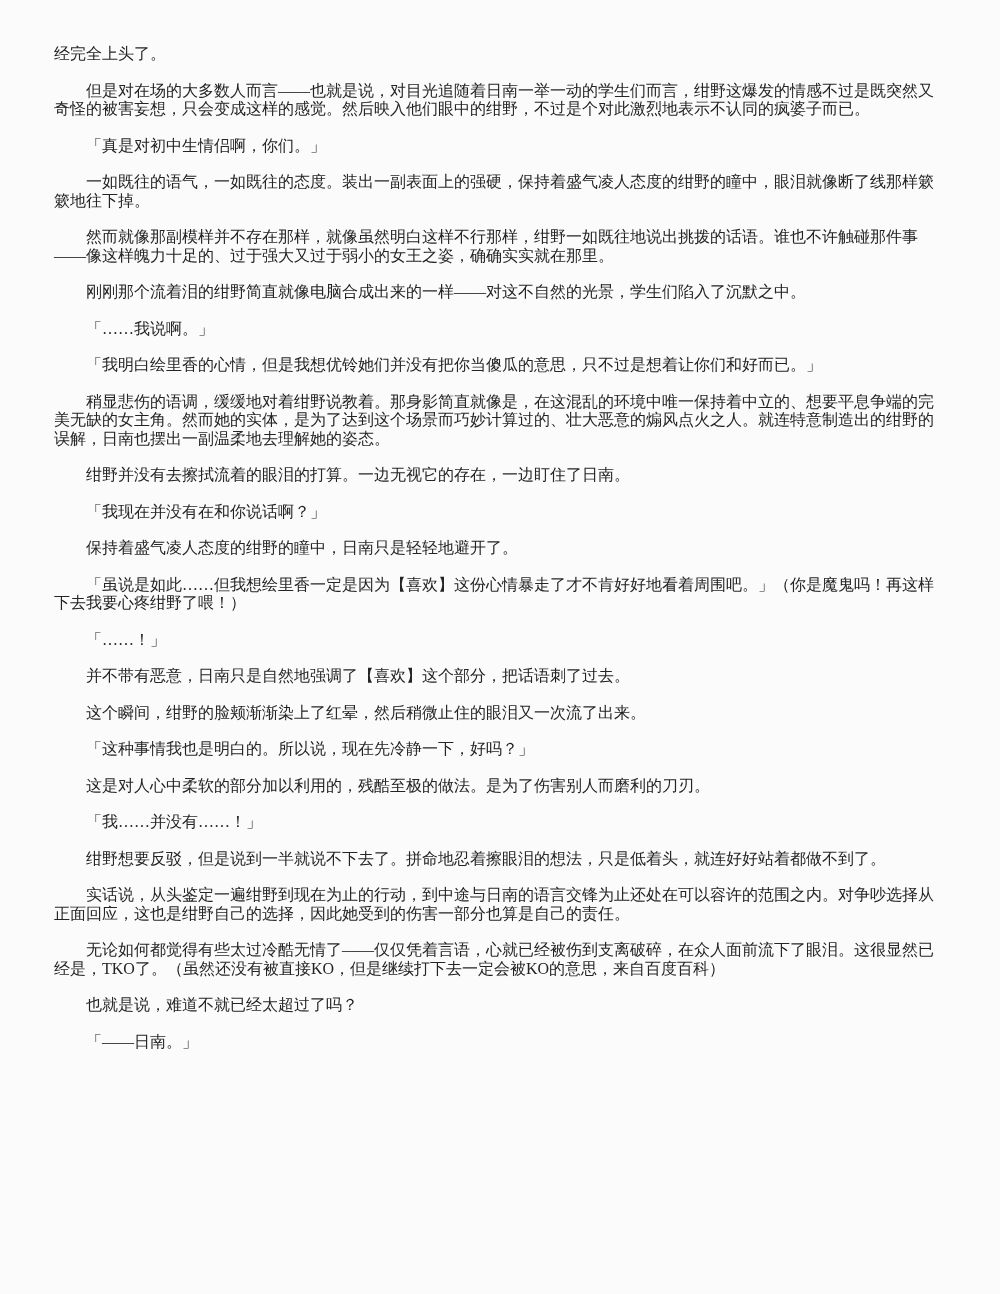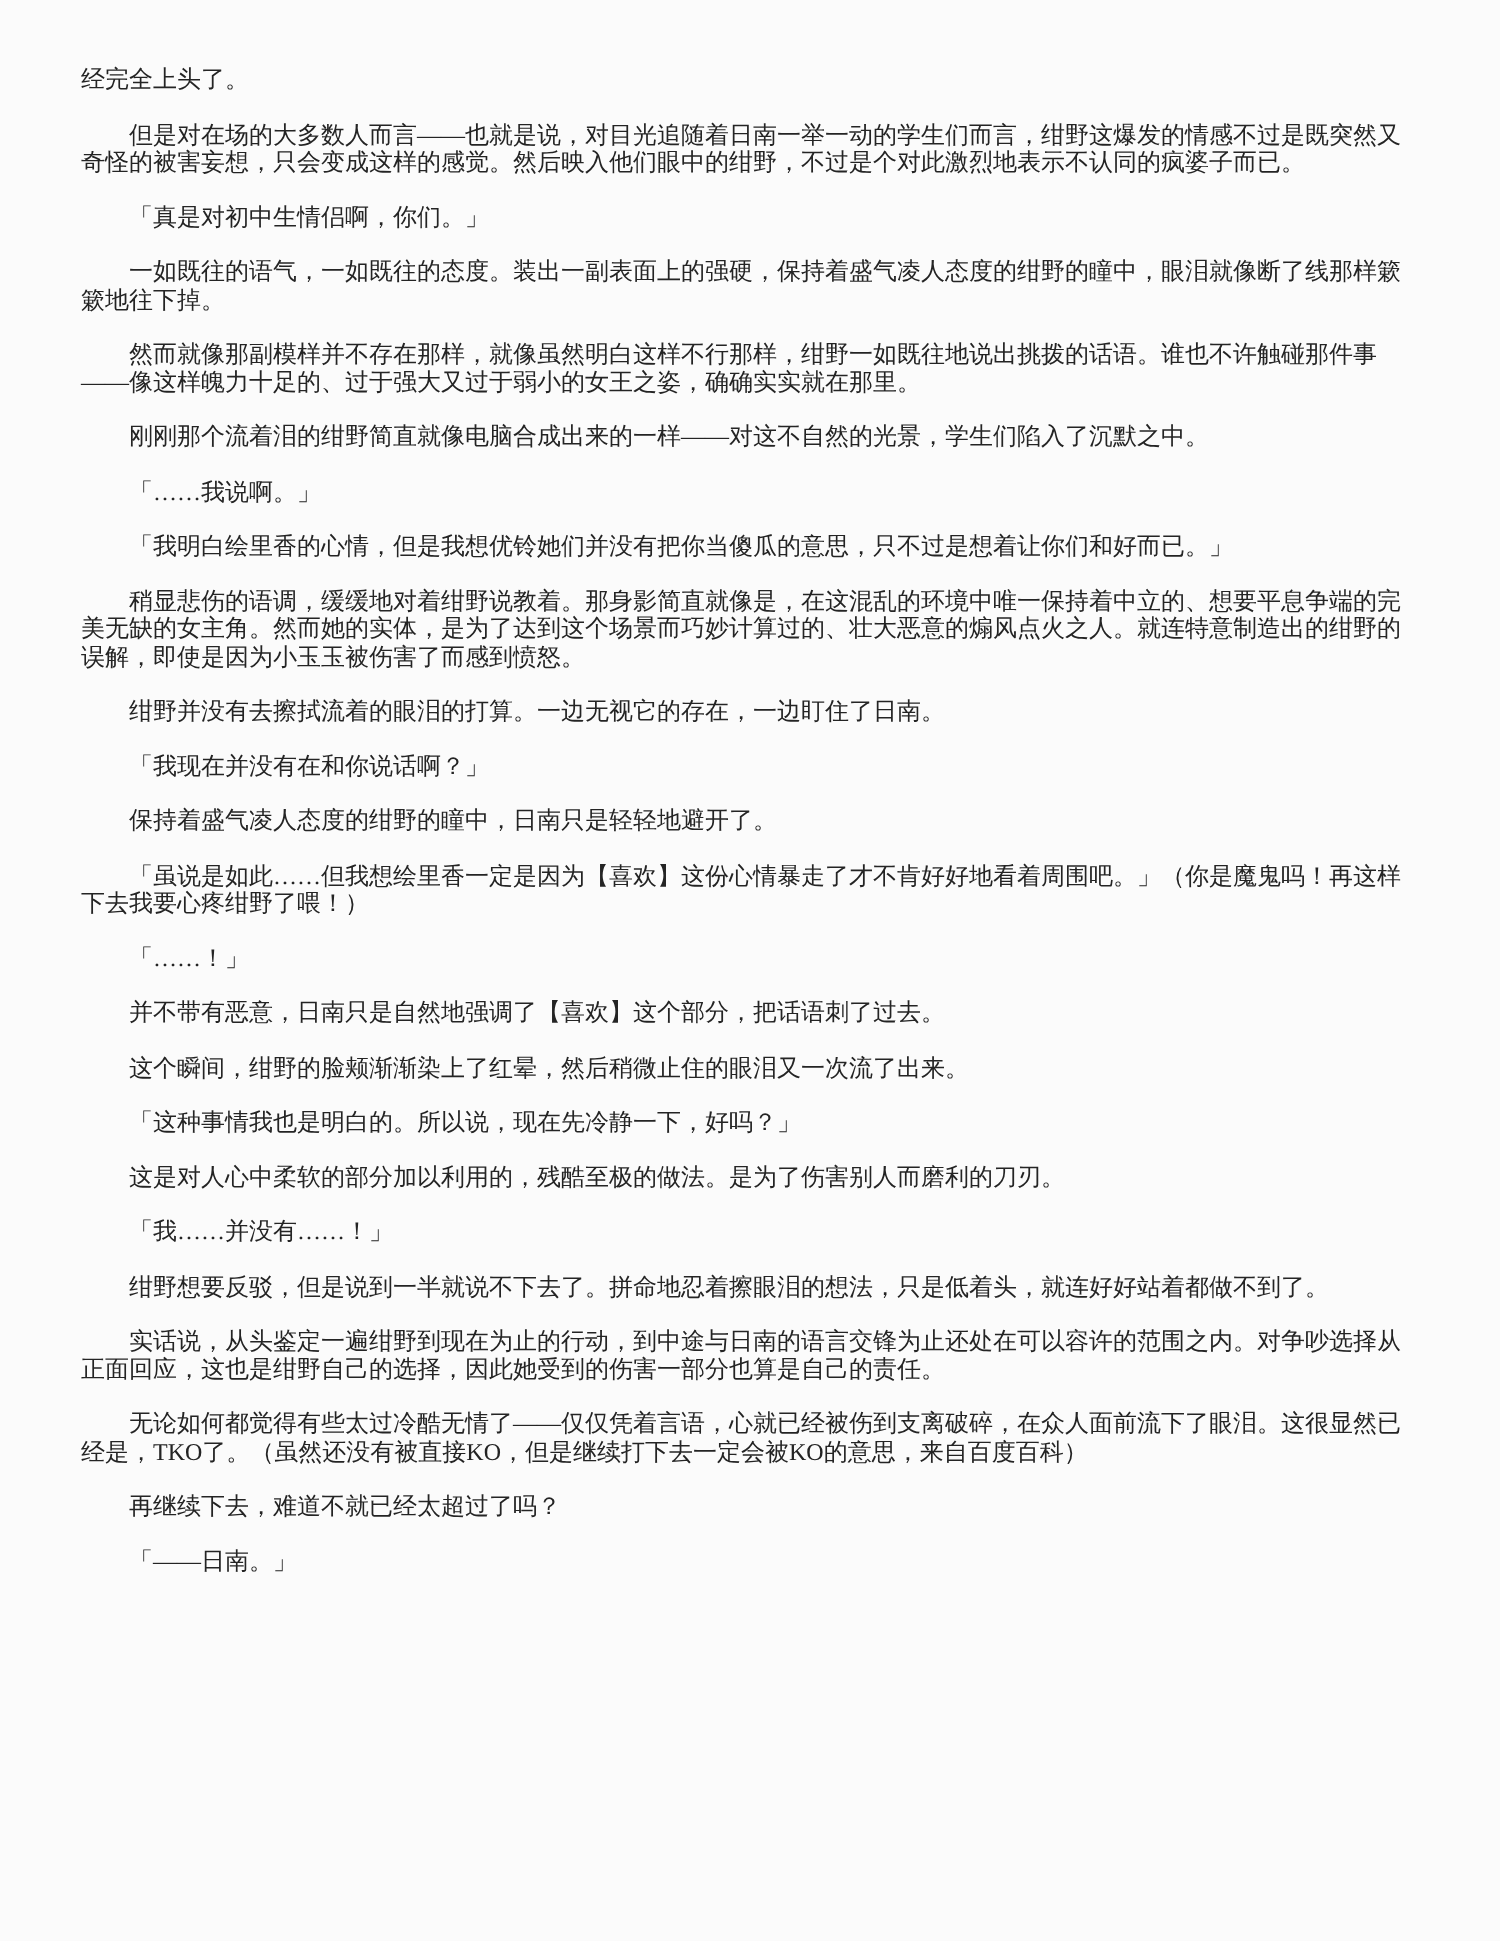--- a/index.html
+++ b/index.html
@@ -38,29 +38,29 @@
 
 <div class="page">
     <p class="no-indent">经完全上头了。</p>
     <p>但是对在场的大多数人而言——也就是说，对目光追随着日南一举一动的学生们而言，绀野这爆发的情感不过是既突然又奇怪的被害妄想，只会变成这样的感觉。然后映入他们眼中的绀野，不过是个对此激烈地表示不认同的疯婆子而已。</p>
     <p>「真是对初中生情侣啊，你们。」</p>
     <p>一如既往的语气，一如既往的态度。装出一副表面上的强硬，保持着盛气凌人态度的绀野的瞳中，眼泪就像断了线那样簌簌地往下掉。</p>
     <p>然而就像那副模样并不存在那样，就像虽然明白这样不行那样，绀野一如既往地说出挑拨的话语。谁也不许触碰那件事——像这样魄力十足的、过于强大又过于弱小的女王之姿，确确实实就在那里。</p>
     <p>刚刚那个流着泪的绀野简直就像电脑合成出来的一样——对这不自然的光景，学生们陷入了沉默之中。</p>
     <p>「……我说啊。」</p>
     <p>「我明白绘里香的心情，但是我想优铃她们并没有把你当傻瓜的意思，只不过是想着让你们和好而已。」</p>
-    <p>稍显悲伤的语调，缓缓地对着绀野说教着。那身影简直就像是，在这混乱的环境中唯一保持着中立的、想要平息争端的完美无缺的女主角。然而她的实体，是为了达到这个场景而巧妙计算过的、壮大恶意的煽风点火之人。就连特意制造出的绀野的误解，即使是因为小玉玉被伤害了而感到愤怒。</p>
+    <p>稍显悲伤的语调，缓缓地对着绀野说教着。那身影简直就像是，在这混乱的环境中唯一保持着中立的、想要平息争端的完美无缺的女主角。然而她的实体，是为了达到这个场景而巧妙计算过的、壮大恶意的煽风点火之人。就连特意制造出的绀野的误解，日南也摆出一副温柔地去理解她的姿态。</p>
     <p>绀野并没有去擦拭流着的眼泪的打算。一边无视它的存在，一边盯住了日南。</p>
     <p>「我现在并没有在和你说话啊？」</p>
     <p>保持着盛气凌人态度的绀野的瞳中，日南只是轻轻地避开了。</p>
     <p>「虽说是如此……但我想绘里香一定是因为【喜欢】这份心情暴走了才不肯好好地看着周围吧。」（你是魔鬼吗！再这样下去我要心疼绀野了喂！）</p>
     <p>「……！」</p>
     <p>并不带有恶意，日南只是自然地强调了【喜欢】这个部分，把话语刺了过去。</p>
     <p>这个瞬间，绀野的脸颊渐渐染上了红晕，然后稍微止住的眼泪又一次流了出来。</p>
     <p>「这种事情我也是明白的。所以说，现在先冷静一下，好吗？」</p>
     <p>这是对人心中柔软的部分加以利用的，残酷至极的做法。是为了伤害别人而磨利的刀刃。</p>
     <p>「我……并没有……！」</p>
     <p>绀野想要反驳，但是说到一半就说不下去了。拼命地忍着擦眼泪的想法，只是低着头，就连好好站着都做不到了。</p>
     <p>实话说，从头鉴定一遍绀野到现在为止的行动，到中途与日南的语言交锋为止还处在可以容许的范围之内。对争吵选择从正面回应，这也是绀野自己的选择，因此她受到的伤害一部分也算是自己的责任。</p>
     <p>无论如何都觉得有些太过冷酷无情了——仅仅凭着言语，心就已经被伤到支离破碎，在众人面前流下了眼泪。这很显然已经是，TKO了。（虽然还没有被直接KO，但是继续打下去一定会被KO的意思，来自百度百科）</p>
-    <p>再继续下去，难道不就已经太超过了吗？</p>
+    <p>也就是说，难道不就已经太超过了吗？</p>
     <p>「——日南。」</p>
   </div>
 
 </body></html>

